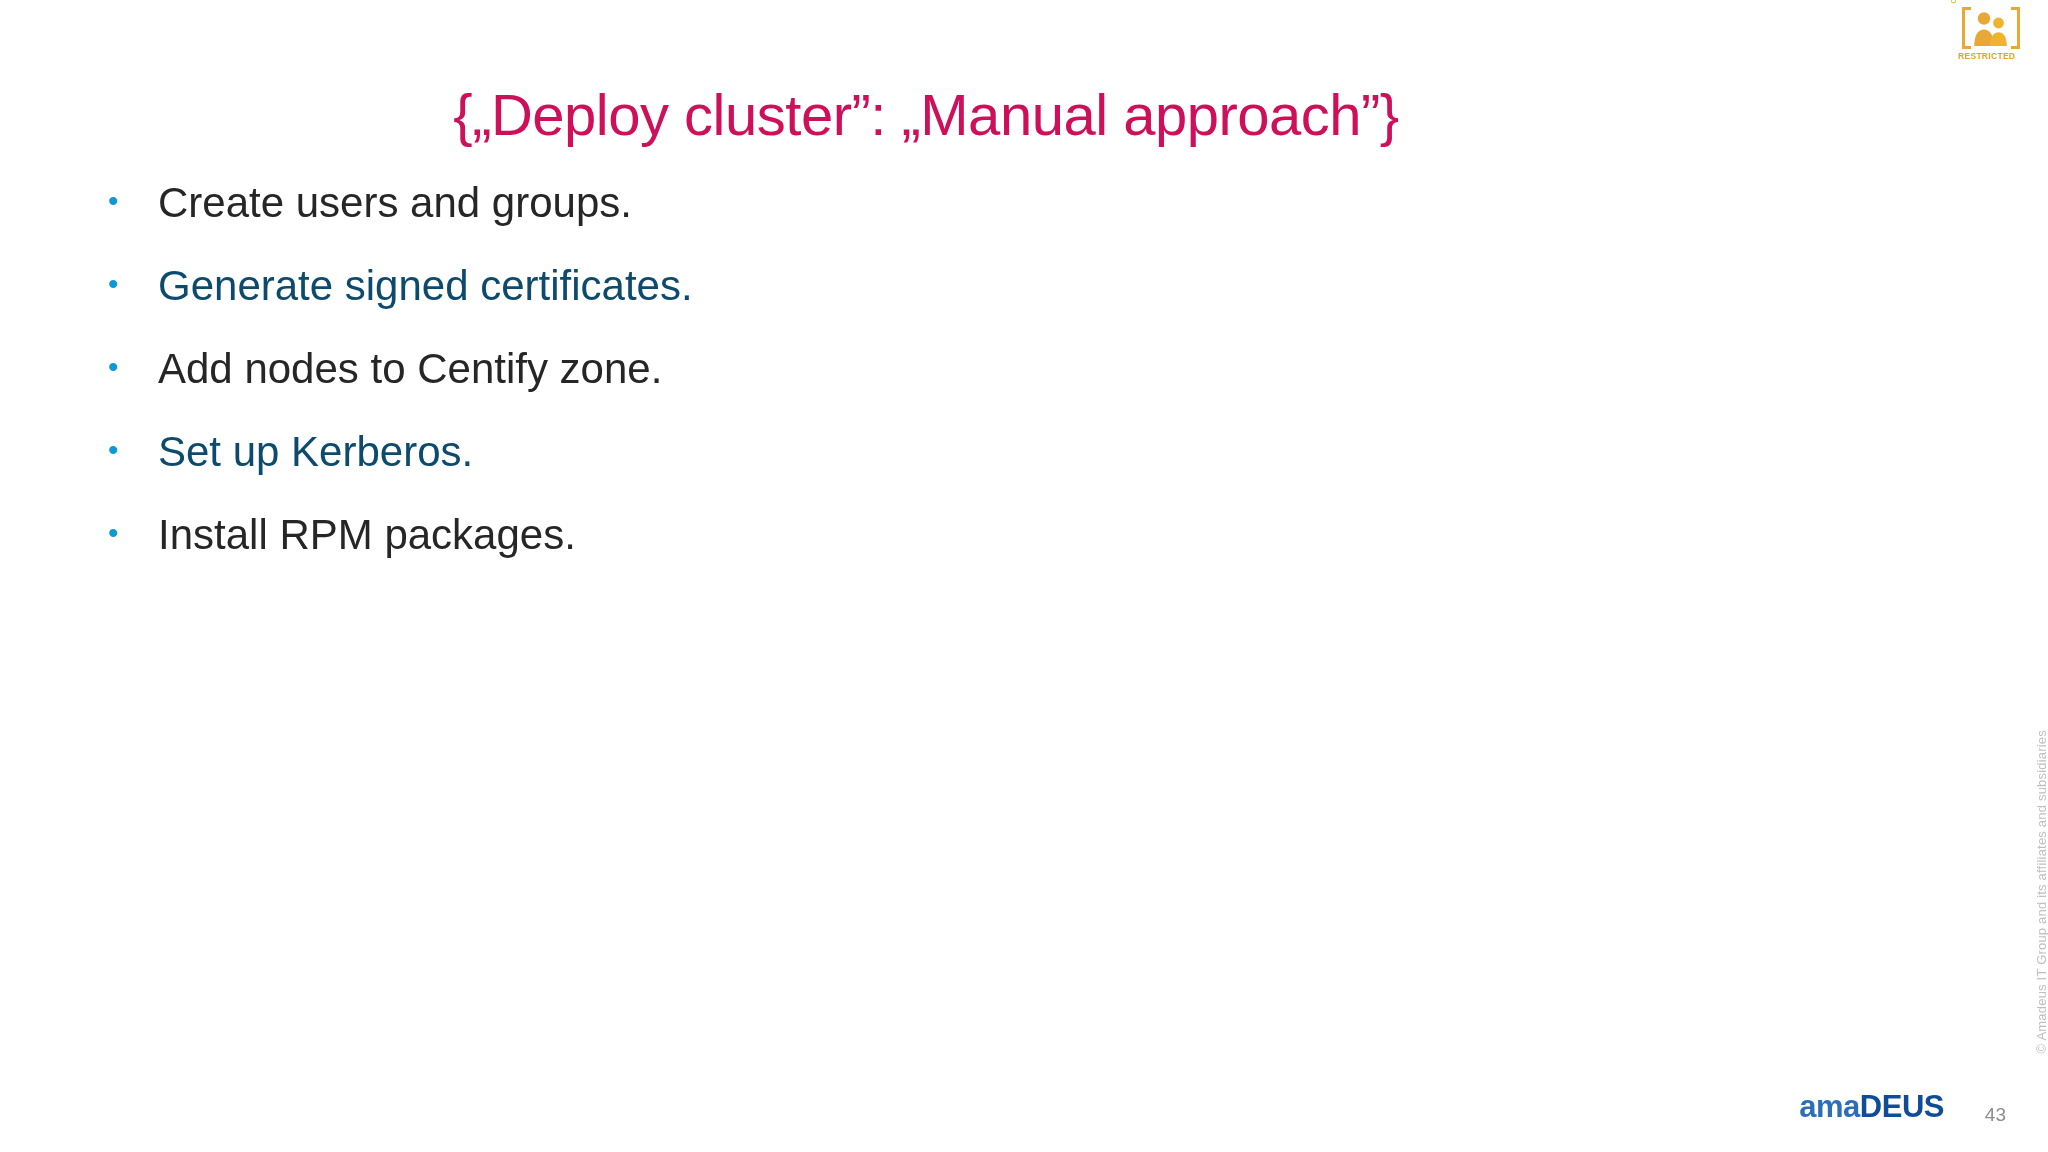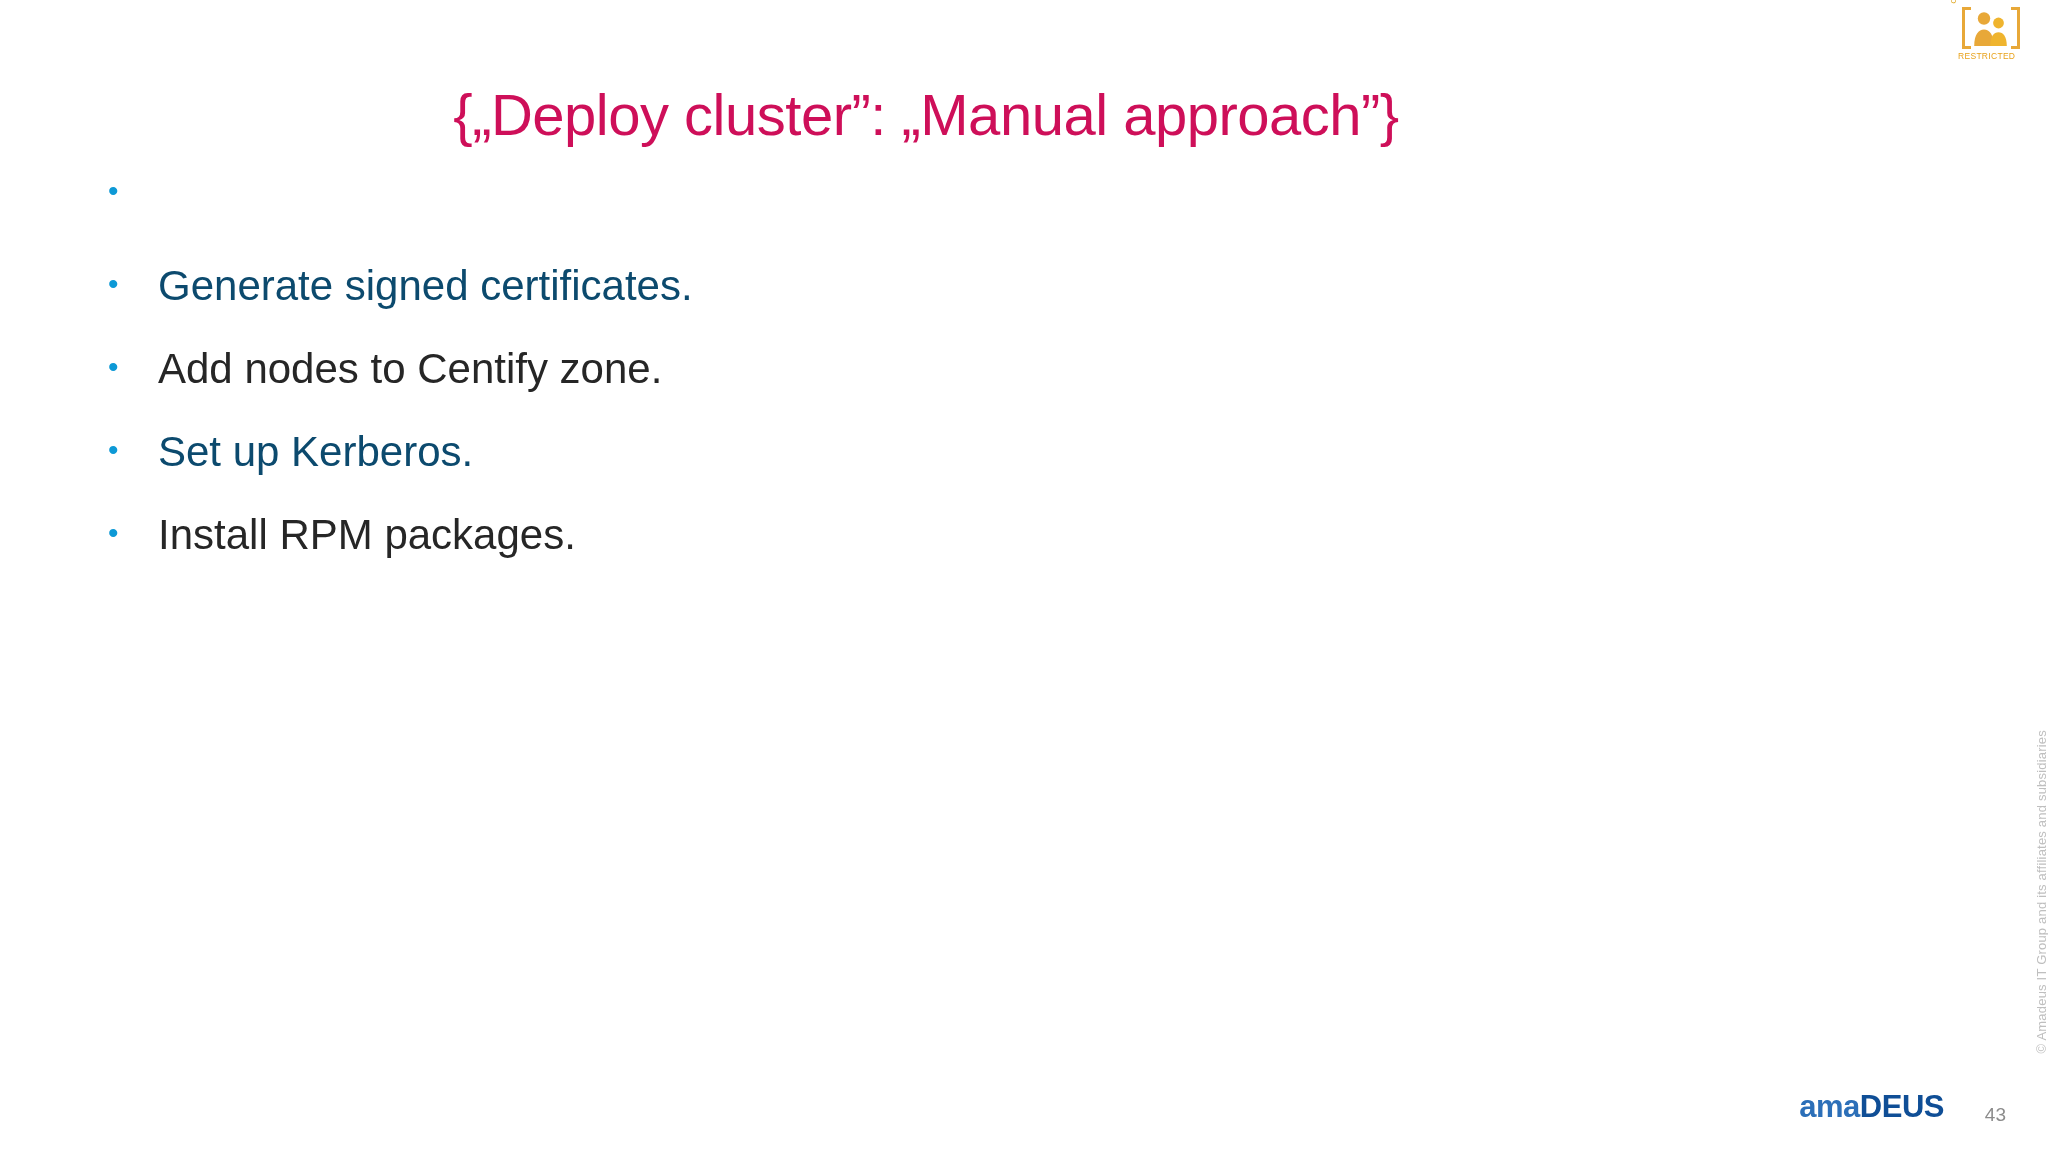--- a/index.html
+++ b/index.html
@@ -59,21 +59,21 @@
     box-sizing: border-box;
   }
   .bracket.left  { left: 0;  border-left: 3px solid #E8A838; }
   .bracket.right { right: 0; border-right: 3px solid #E8A838; }
   .people { position: absolute; left: 10px; top: 4px; width: 38px; height: 35px; }
   .badge-restricted {
     position: absolute;
     left: 8px;
     top: 45px;
     font-size: 8.5px;
-    font-weight: normal;
+    font-weight: bold;
     letter-spacing: .3px;
     color: #E8A21B;
     white-space: nowrap;
   }
 
   
   .title {
     position: absolute;
     top: 44px;
     left: 0;
@@ -179,20 +179,21 @@
 
     <div class="badge-restricted">RESTRICTED</div>
   </div>
 
   <h1 class="title">{„Deploy cluster”: „Manual approach”}</h1>
 
   <div class="bullets">
 
     <div class="bullet-row">
       <span class="bullet-mark">•</span>
+      <span class="bullet-text">Create users and groups.</span>
     </div>
 
     <div class="bullet-row">
       <span class="bullet-mark">•</span>
       <span class="bullet-text accent">Generate signed certificates.</span>
     </div>
 
     <div class="bullet-row">
       <span class="bullet-mark">•</span>
       <span class="bullet-text">Add nodes to Centify zone.</span>

